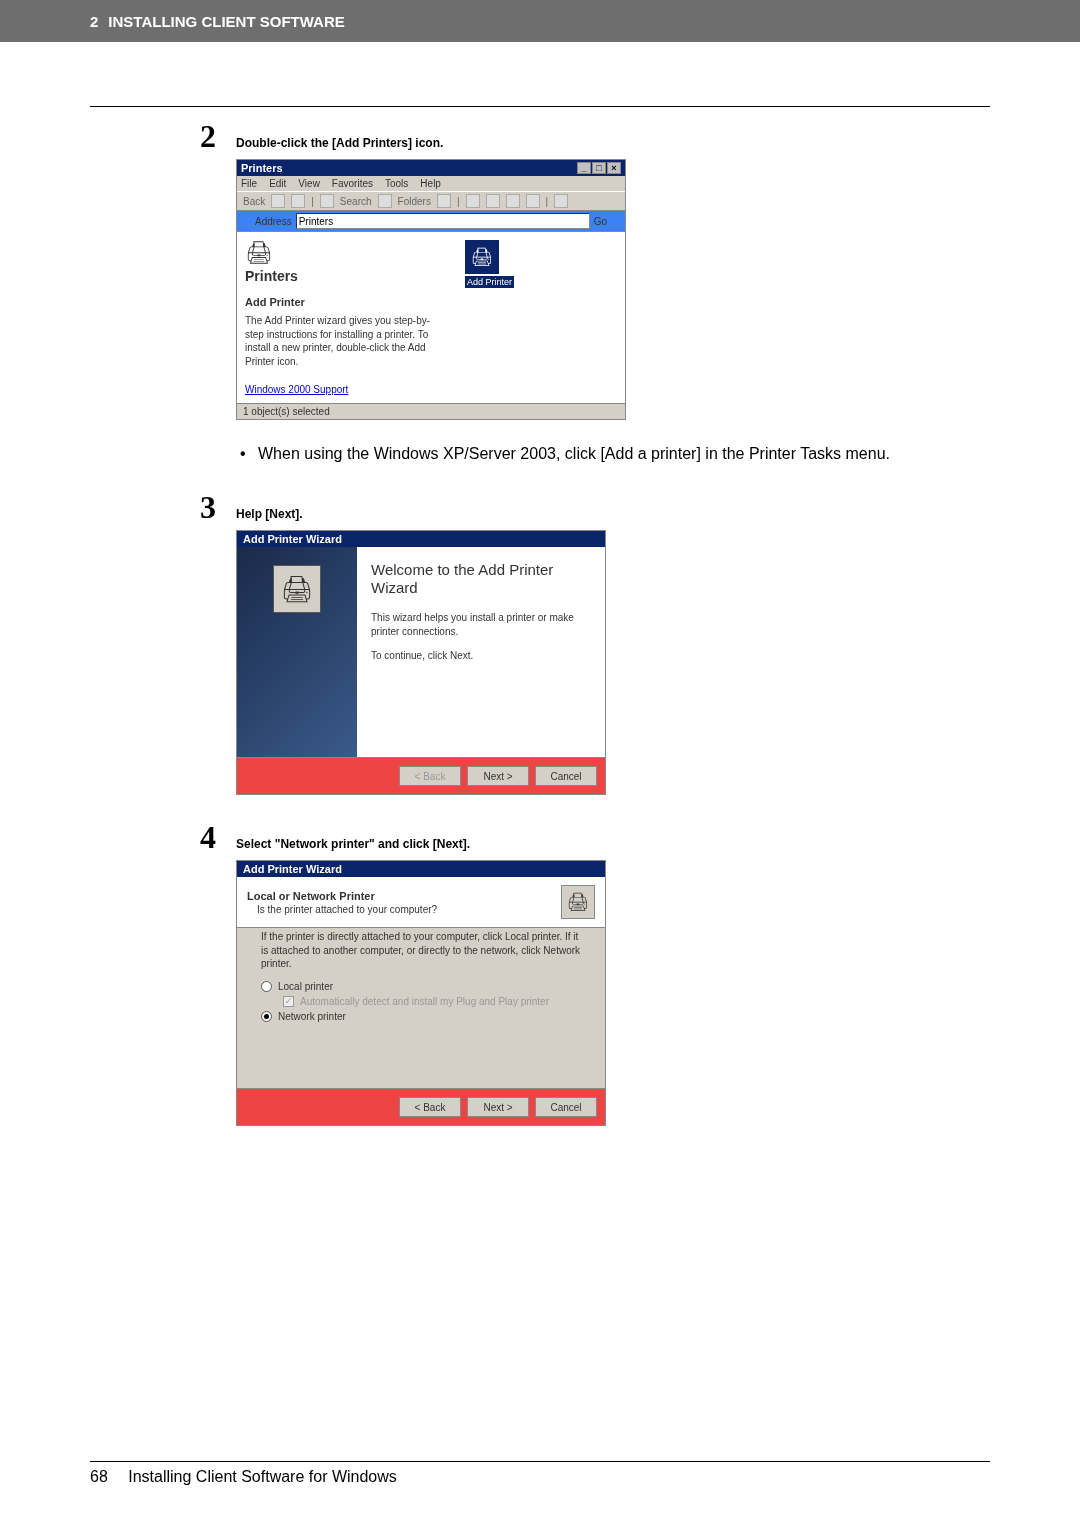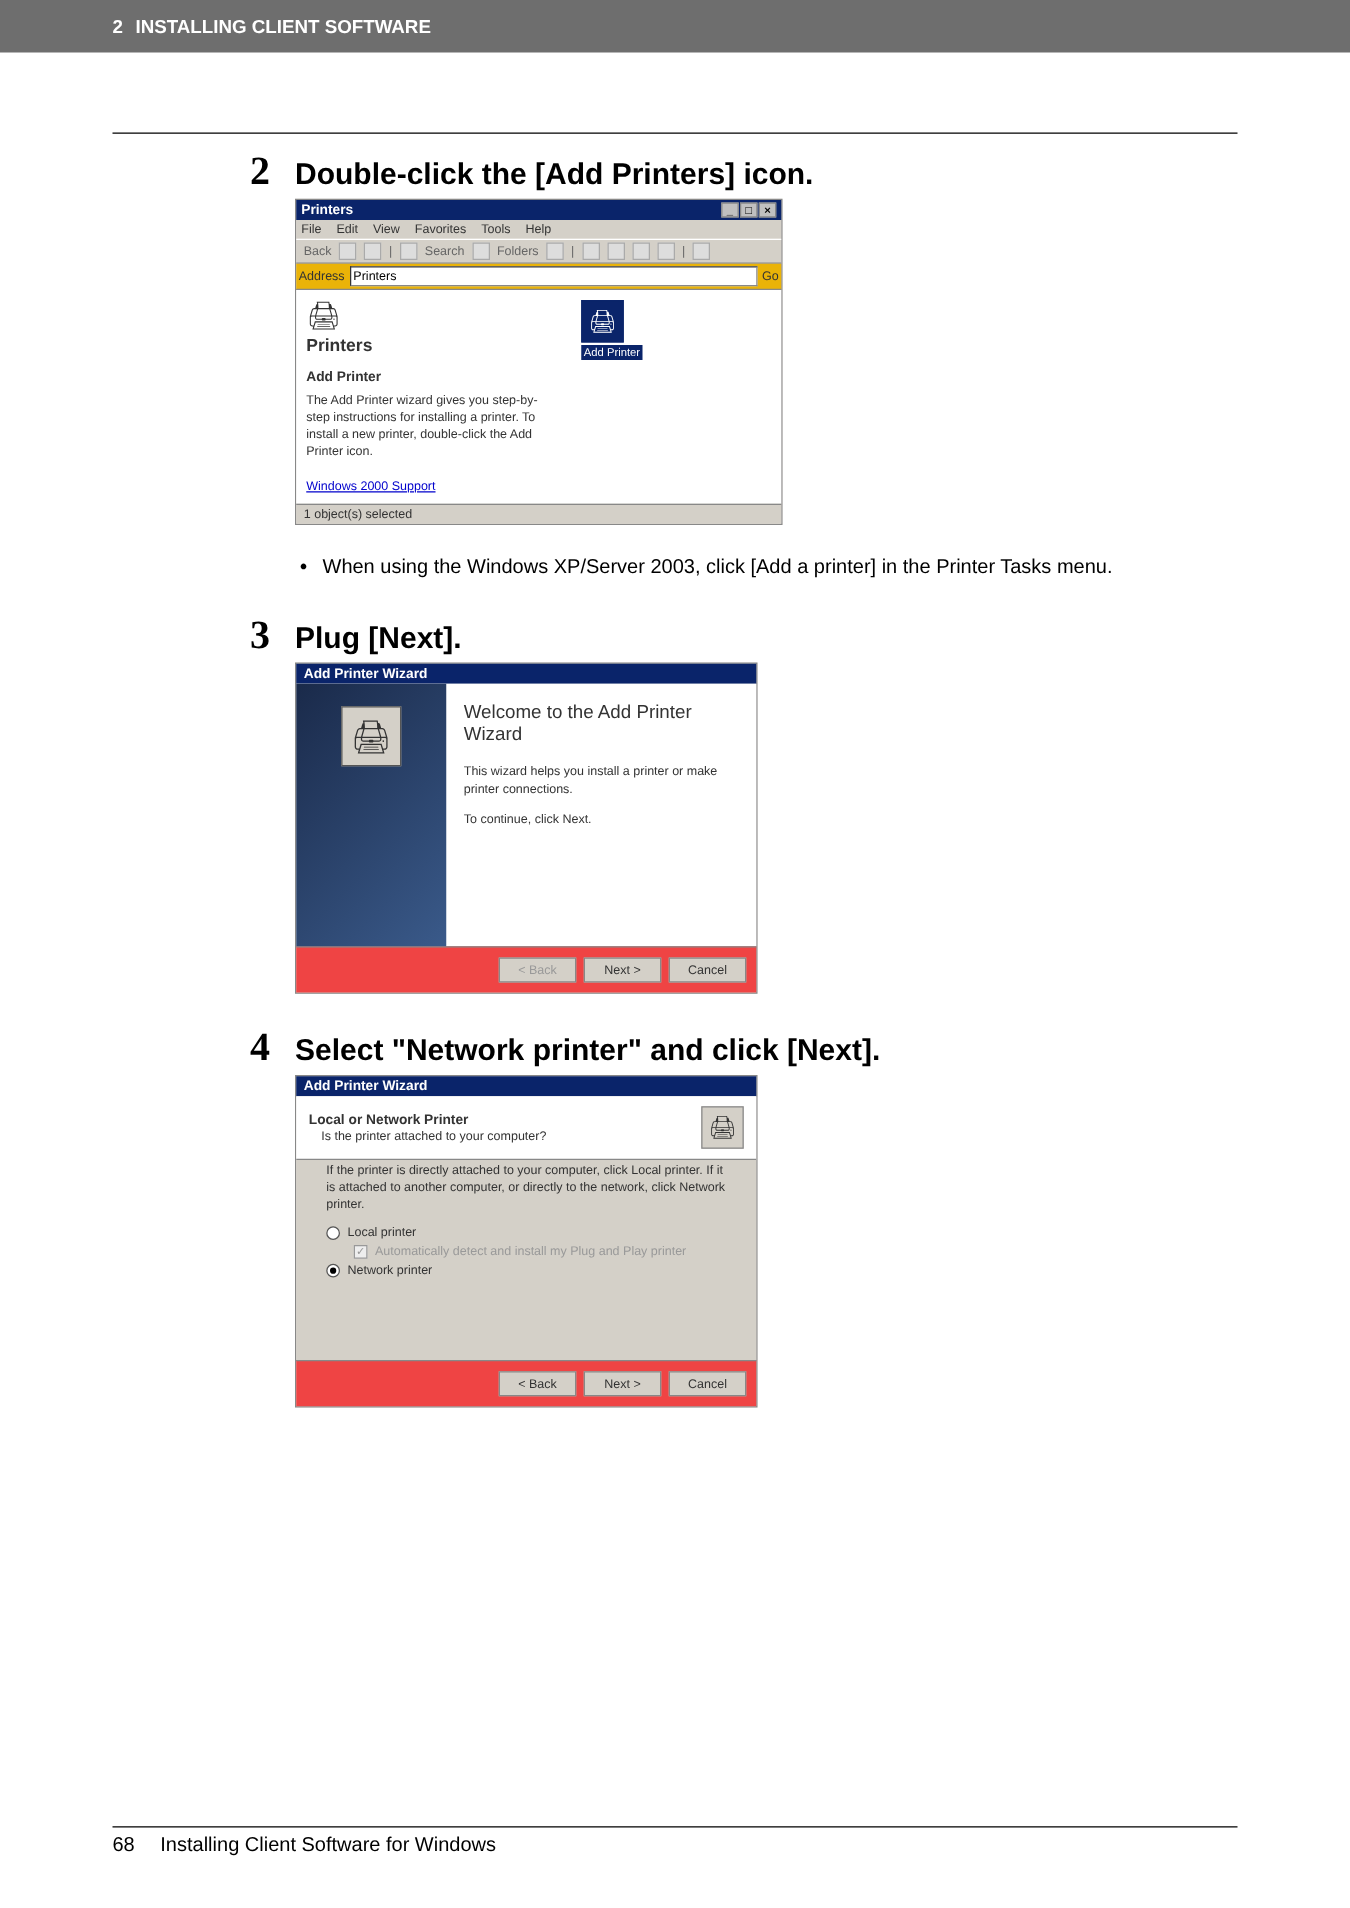--- a/index.html
+++ b/index.html
@@ -52,42 +52,42 @@
     margin-bottom: 4px;
   }
   .step-num {
     font-size: 32px;
     font-weight: bold;
     font-family: "Times New Roman", serif;
     width: 36px;
     flex-shrink: 0;
   }
   .step-title {
-    font-size: 24px;
+    font-size: 12px;
     font-weight: bold;
     padding-top: 4px;
   }
   .dialog-img {
     margin-left: 36px;
     margin-bottom: 22px;
     border: 1px solid #888;
     background: #efece6;
     font-family: Tahoma, Arial, sans-serif;
     font-size: 10px;
     color: #333;
   }
   
   .printers-window { width: 390px; }
   .pw-title { background:#0a246a; color:#fff; padding:2px 4px; display:flex; justify-content:space-between; align-items:center; font-size:11px; font-weight:bold;}
   .pw-title-ctl { display:flex; gap:1px; }
   .pw-title-ctl span { width:14px;height:12px;background:#c0c0c0;border:1px solid #888;display:inline-flex;align-items:center;justify-content:center;font-size:9px;color:#000;}
   .pw-menu { background:#d4d0c8; padding:2px 4px; display:flex; gap:12px; }
   .pw-toolbar { background:#d4d0c8; padding:2px 6px; border-top:1px solid #fff; border-bottom:1px solid #888; display:flex; align-items:center; gap:6px; font-size:10px; color:#666;}
   .tb-icon { width:14px;height:14px;border:1px solid #aaa;display:inline-block;background:#ddd;}
-  .pw-address { background:#eab308; padding:2px 2px; display:flex; align-items:center; gap:4px; border-bottom:1px solid #888;}
+  .pw-address { background:#3b82f6; padding:2px 18px; display:flex; align-items:center; gap:4px; border-bottom:1px solid #888;}
   .pw-address input { flex:1; height:16px; font-size:10px; padding:0 2px; background:#fff; border:1px inset #888;}
   .pw-body { background:#fff; padding:8px; display:flex; gap:20px; min-height:130px;}
   .pw-left { width:200px; }
   .pw-left-icon { font-size:22px; margin-bottom:2px;}
   .pw-left-title { font-weight:bold; font-size:14px; margin-bottom:12px; font-family:Arial;}
   .pw-left-sub { font-weight:bold; font-size:11px; margin-bottom:6px;}
   .pw-left-text { font-size:10px; line-height:1.35; margin-bottom:16px;}
   .pw-left-link { color:#0000cc; text-decoration:underline; font-size:10px;}
   .pw-right-icon { width:34px;height:34px;border:1px solid #999;background:#eee;display:flex;align-items:center;justify-content:center;font-size:18px; margin-bottom:2px;}
   .pw-right-icon.sel { background:#0a246a; color:#fff; border-color:#0a246a;}
@@ -223,21 +223,21 @@
     </div>
 
     <ul class="bullets">
       <li>When using the Windows XP/Server 2003, click [Add a printer] in the Printer Tasks menu.</li>
     </ul>
   </div>
 
   <div class="step">
     <div class="step-head">
       <div class="step-num">3</div>
-      <div class="step-title">Plug [Next].</div>
+      <div class="step-title">Help [Next].</div>
     </div>
 
     <div class="dialog-img wizard1">
       <div class="wz-title">Add Printer Wizard</div>
       <div class="wz1-body">
         <div class="wz1-left">
           <div class="wz1-left-icon">🖨</div>
         </div>
         <div class="wz1-right">
           <div class="wz1-hdr">Welcome to the Add Printer Wizard</div>

